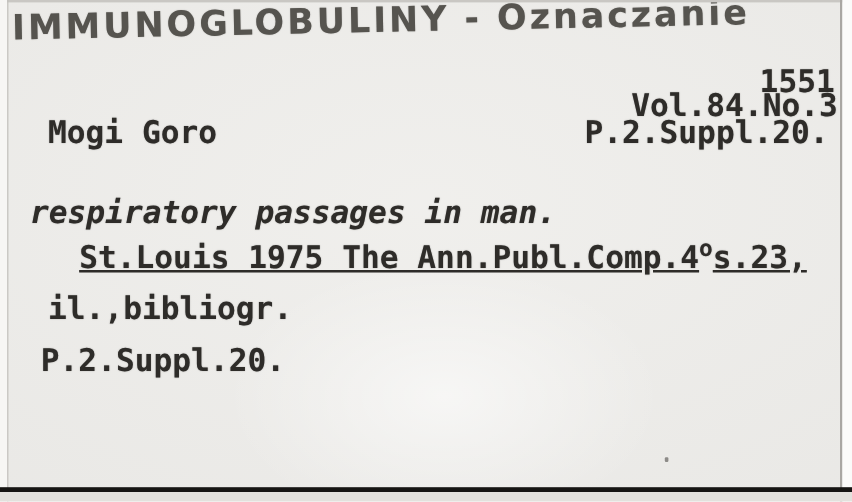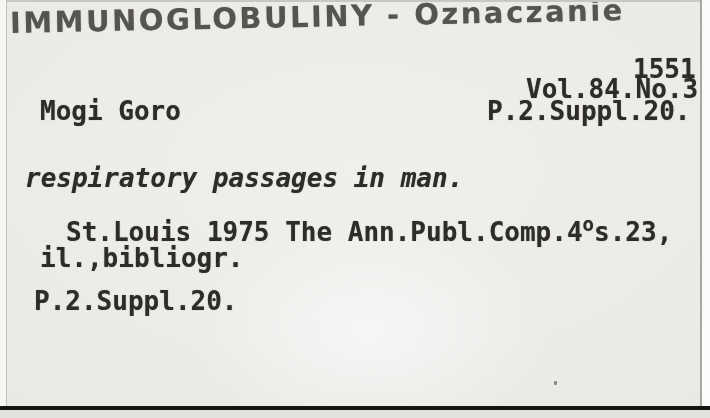--- a/index.html
+++ b/index.html
@@ -57,21 +57,21 @@
 
   <div class="tw" style="left:526px;top:76px;">Vol.84.No.3.</div>
 
   <div class="tw" style="left:40px;top:98px;">Mogi Goro</div>
 
   <div class="tw" style="left:487px;top:98px;">P.2.Suppl.20.</div>
 
 
   <div class="tw" style="left:25px;top:165px;font-style:italic;">respiratory passages in man.</div>
 
-  <div class="tw" style="left:66px;top:219px;"><span>St.Louis 1975 The Ann.Publ.Comp.4</span><span class="sup-small">o</span><span>s.23,</span></div>
+  <div class="tw" style="left:66px;top:202px;text-decoration:underline;"><span>St.Louis 1975 The Ann.Publ.Comp.4</span><span class="sup-small">o</span><span>s.23,</span></div>
 
   <div class="tw" style="left:40px;top:245px;">il.,bibliogr.</div>
 
 
   <div class="tw" style="left:34px;top:288px;">P.2.Suppl.20.</div>
 
   <div class="edge-top"></div>
   <div class="edge-left-strip"></div>
   <div class="edge-left-line"></div>
   <div class="edge-right-line"></div>

